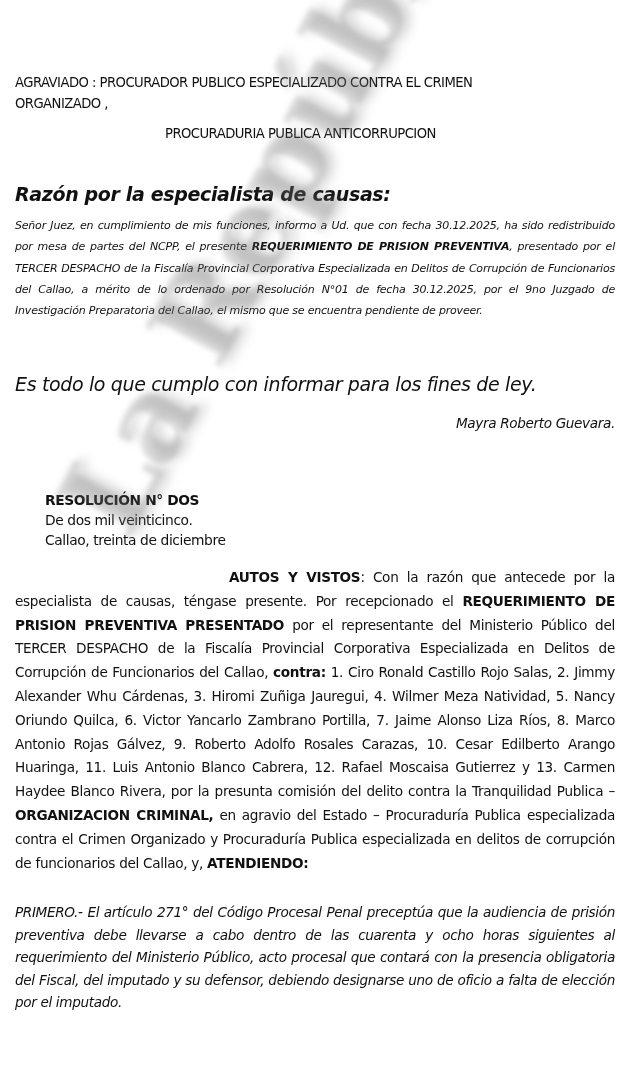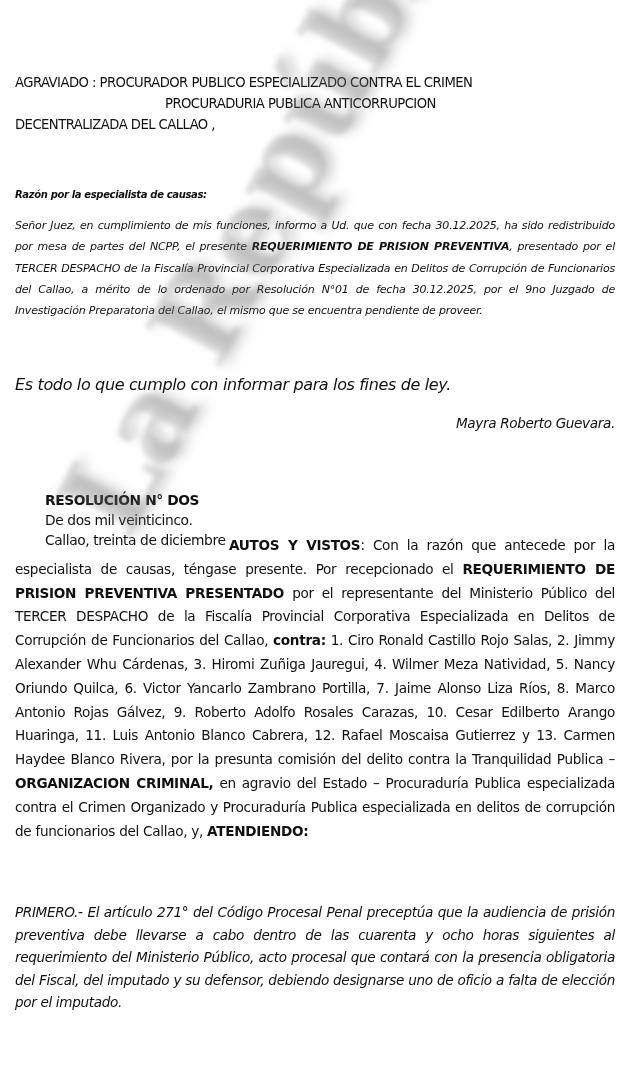--- a/index.html
+++ b/index.html
@@ -34,35 +34,35 @@
     .just {
       text-align: justify;
       text-align-last: left;
     }
     .ital { font-style: italic; }
     .b { font-weight: bold; }
     .hdr-line { display: block; white-space: nowrap; }
 
     
     #agraviado { top: 72px; line-height: 21px; font-size: 13.2px; letter-spacing: -0.55px; }
-    #agraviado .indent { padding-left: 150px; }
+    #agraviado .indent { padding-left: 150px; margin-top: 9px; }
 
     
-    #razon-heading { top: 184px; font-size: 10px; }
+    #razon-heading { top: 184px; font-size: 19px; }
 
     
     #razon-body { top: 215px; font-size: 11px; line-height: 21.3px; letter-spacing: -0.2px; }
 
-    #closing { top: 374px; font-size: 16px; }
+    #closing { top: 374px; font-size: 19px; }
 
     #signature { top: 414px; text-align: right; line-height: 19.5px; font-size: 13.6px; }
 
     #resolucion { top: 490px; line-height: 20px; font-size: 13.8px; letter-spacing: -0.4px; margin-left: 30px; }
 
-    #autos { top: 534px; line-height: 23.8px; font-size: 13.6px; letter-spacing: -0.3px; }
+    #autos { top: 566px; line-height: 23.8px; font-size: 13.6px; letter-spacing: -0.3px; }
     #autos .lead { padding-left: 214px; }
 
     #primero { top: 901px; line-height: 22.6px; font-size: 13.6px; letter-spacing: -0.35px; font-style: italic; }
 
     
     .watermark {
       position: absolute;
       left: 90px;
       top: 455px;
       transform: rotate(-62deg);
@@ -79,22 +79,22 @@
       z-index: 5;
     }
   </style>
 </head>
 <body>
 
 <div class="page">
 
   <div class="block" id="agraviado">
     <span class="hdr-line"><span>AGRAVIADO</span><span> : </span><span>PROCURADOR PUBLICO ESPECIALIZADO CONTRA EL CRIMEN</span></span>
+    <span class="hdr-line">ORGANIZADO ,</span>
     <span class="hdr-line indent">PROCURADURIA PUBLICA ANTICORRUPCION</span>
-    <span class="hdr-line">DECENTRALIZADA DEL CALLAO ,</span>
   </div>
 
   <p class="block ital b" id="razon-heading">Razón por la especialista de causas:</p>
 
   <p class="block ital just" id="razon-body"><span>Señor Juez, en cumplimiento de mis funciones, informo a Ud. que con fecha 30.12.2025, ha sido redistribuido por mesa de partes del NCPP, el presente </span><span class="b">REQUERIMIENTO DE PRISION PREVENTIVA</span><span>, presentado por el TERCER DESPACHO de la Fiscalía Provincial Corporativa Especializada en Delitos de Corrupción de Funcionarios del Callao, a mérito de lo ordenado por Resolución N°01 de fecha 30.12.2025, por el 9no Juzgado de Investigación Preparatoria del Callao, el mismo que se encuentra pendiente de proveer.</span></p>
 
   <p class="block ital" id="closing">Es todo lo que cumplo con informar para los fines de ley.</p>
 
   <div class="block ital" id="signature">
     <div>Mayra Roberto Guevara.</div>

